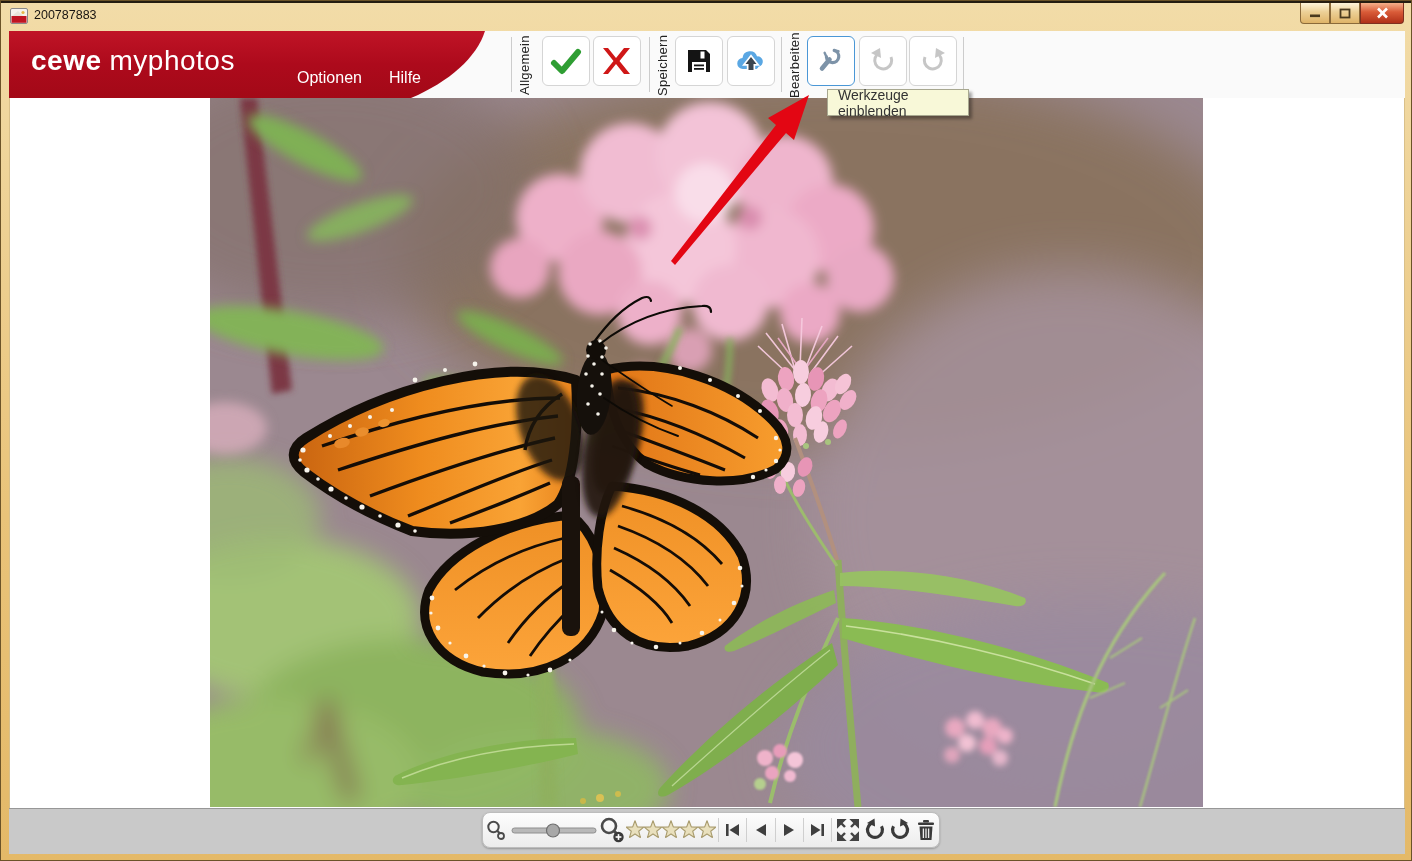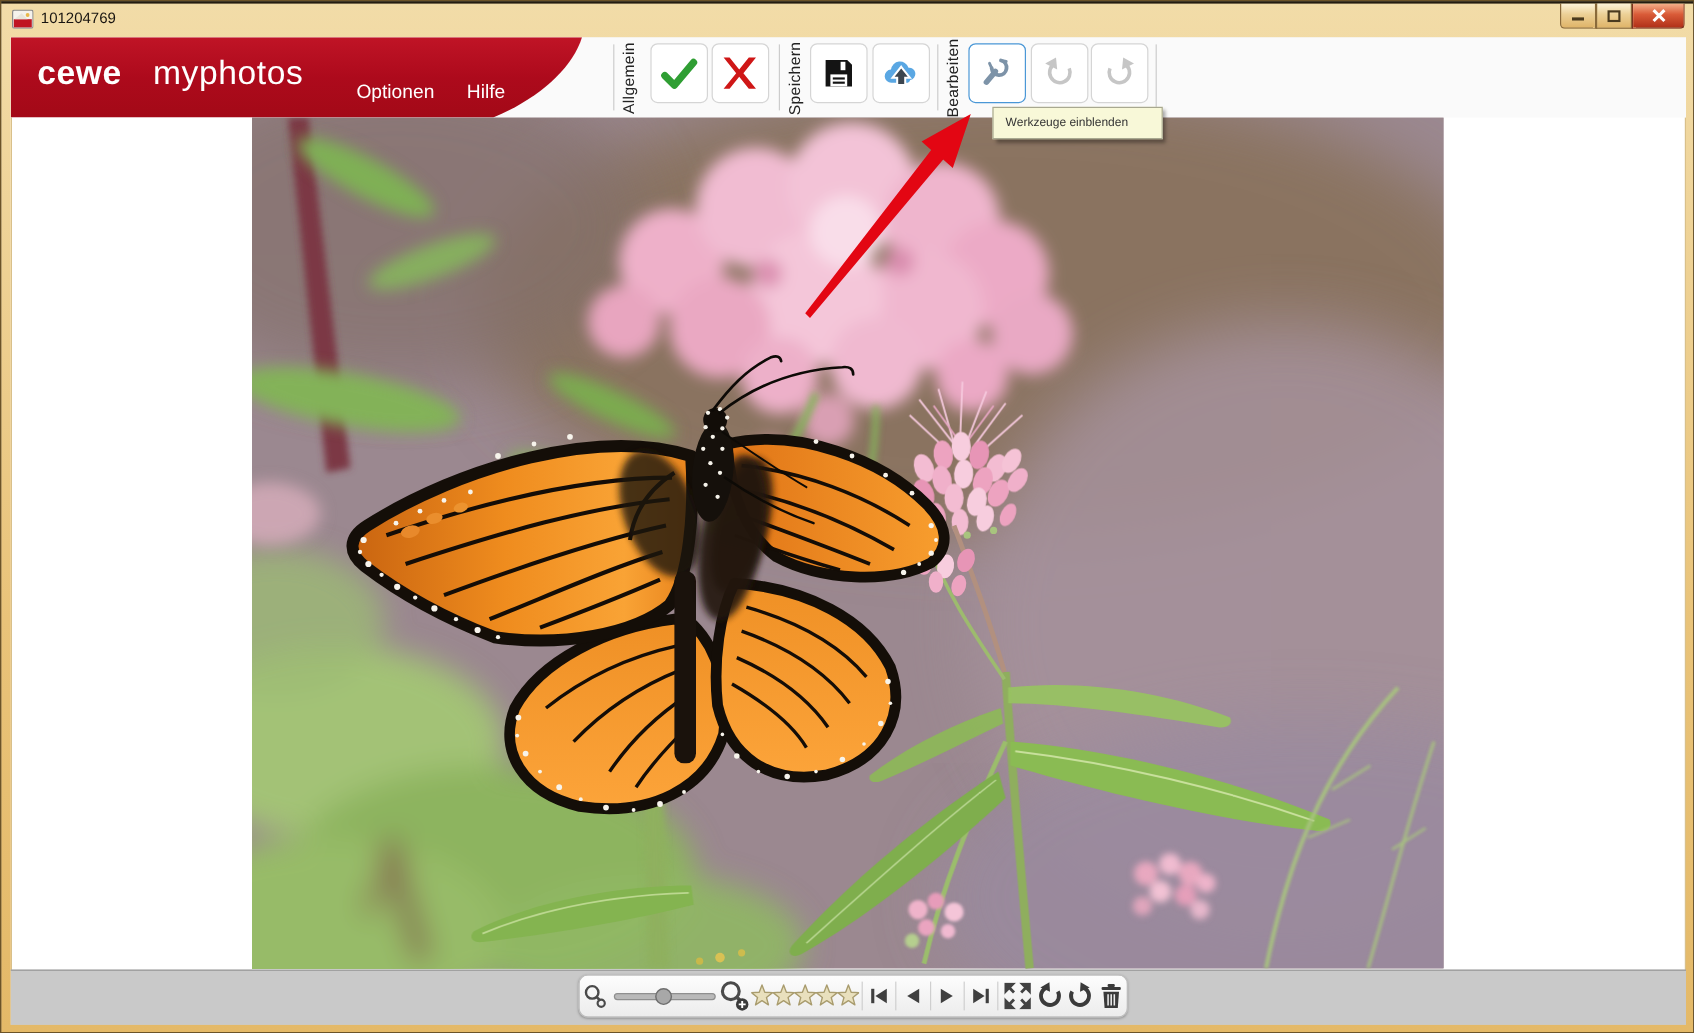--- a/index.html
+++ b/index.html
@@ -39,56 +39,56 @@
     font-size:13px;color:#222;letter-spacing:.3px;
   }
   .tbtn{
     position:absolute;top:5px;width:48px;height:50px;border:1px solid #d5d5d5;border-radius:6px;
     background:#ffffff;display:flex;align-items:center;justify-content:center;
   }
   .tbtn.hl{border:1.5px solid #4a97d6;}
   
   .red-head{position:absolute;left:0;top:0;width:490px;height:67px;z-index:5;}
   .brand{position:absolute;left:22px;top:14px;z-index:6;color:#fff;font-size:28px;letter-spacing:.5px;}
-  .brand b{font-weight:bold;margin-right:26px;}
+  .brand b{font-weight:bold;margin-right:8px;}
   .menu-item{position:absolute;top:38px;z-index:6;color:#fff;font-size:16px;cursor:default;}
   
   .photo{position:absolute;left:201px;top:67px;width:993px;height:709px;background:#9b8890;overflow:hidden;}
   
   .graybar{position:absolute;left:0;top:777px;width:1396px;height:46px;background:#c9c9c9;border-top:1px solid #979797;}
   
   .vbar{
     position:absolute;left:473px;top:781px;width:458px;height:36px;border:1px solid #bdbdbd;border-radius:8px;
     background:linear-gradient(#fdfdfd,#ececec);box-shadow:0 1px 2px rgba(0,0,0,.25);
     display:flex;align-items:center;
   }
   .vsep2{width:1px;height:24px;background:#cfcfcf;margin:0 2px;}
   .vitem{display:flex;align-items:center;justify-content:center;height:32px;}
   
   .tooltip{
     position:absolute;left:818px;top:58px;z-index:40;width:142px;height:27px;
     background:#f8f8d8;border:1px solid #a8a890;box-shadow:3px 3px 3px rgba(0,0,0,.35);
-    font-size:10px;color:#333;display:flex;align-items:center;padding-left:10px;
+    font-size:14px;color:#333;display:flex;align-items:center;padding-left:10px;
   }
   
   .arrow-overlay{position:absolute;left:0;top:0;width:1412px;height:861px;pointer-events:none;z-index:30;}
 </style>
 </head>
 <body>
 
 <div class="screen">
 
   <div class="titlebar">
     <svg class="win-icon" viewBox="0 0 18 16">
       <rect x="0.5" y="0.5" width="17" height="15" rx="1.5" fill="#f5f2ec" stroke="#8a8a8a"></rect>
       <rect x="1.5" y="8" width="15" height="6.8" fill="#c01522"></rect>
       <path d="M2,8 L8,3 L13,8 Z" fill="#e8e4da"></path>
       <circle cx="13" cy="4.5" r="1.6" fill="#e8b84a"></circle>
     </svg>
-    <span class="win-title">101204769</span>
+    <span class="win-title">200787883</span>
     <div class="caption">
       <div class="cap-btn">
         <svg width="12" height="10" viewBox="0 0 12 10">
             <rect x="1" y="6.5" width="10" height="2.6" fill="#4a3a1e"></rect>
           </svg>
       </div>
       <div class="cap-btn">
         <svg width="12" height="11" viewBox="0 0 12 11">
             <rect x="1.5" y="1.5" width="9" height="8" fill="none" stroke="#4a3a1e" stroke-width="1.8"></rect>
           </svg>

